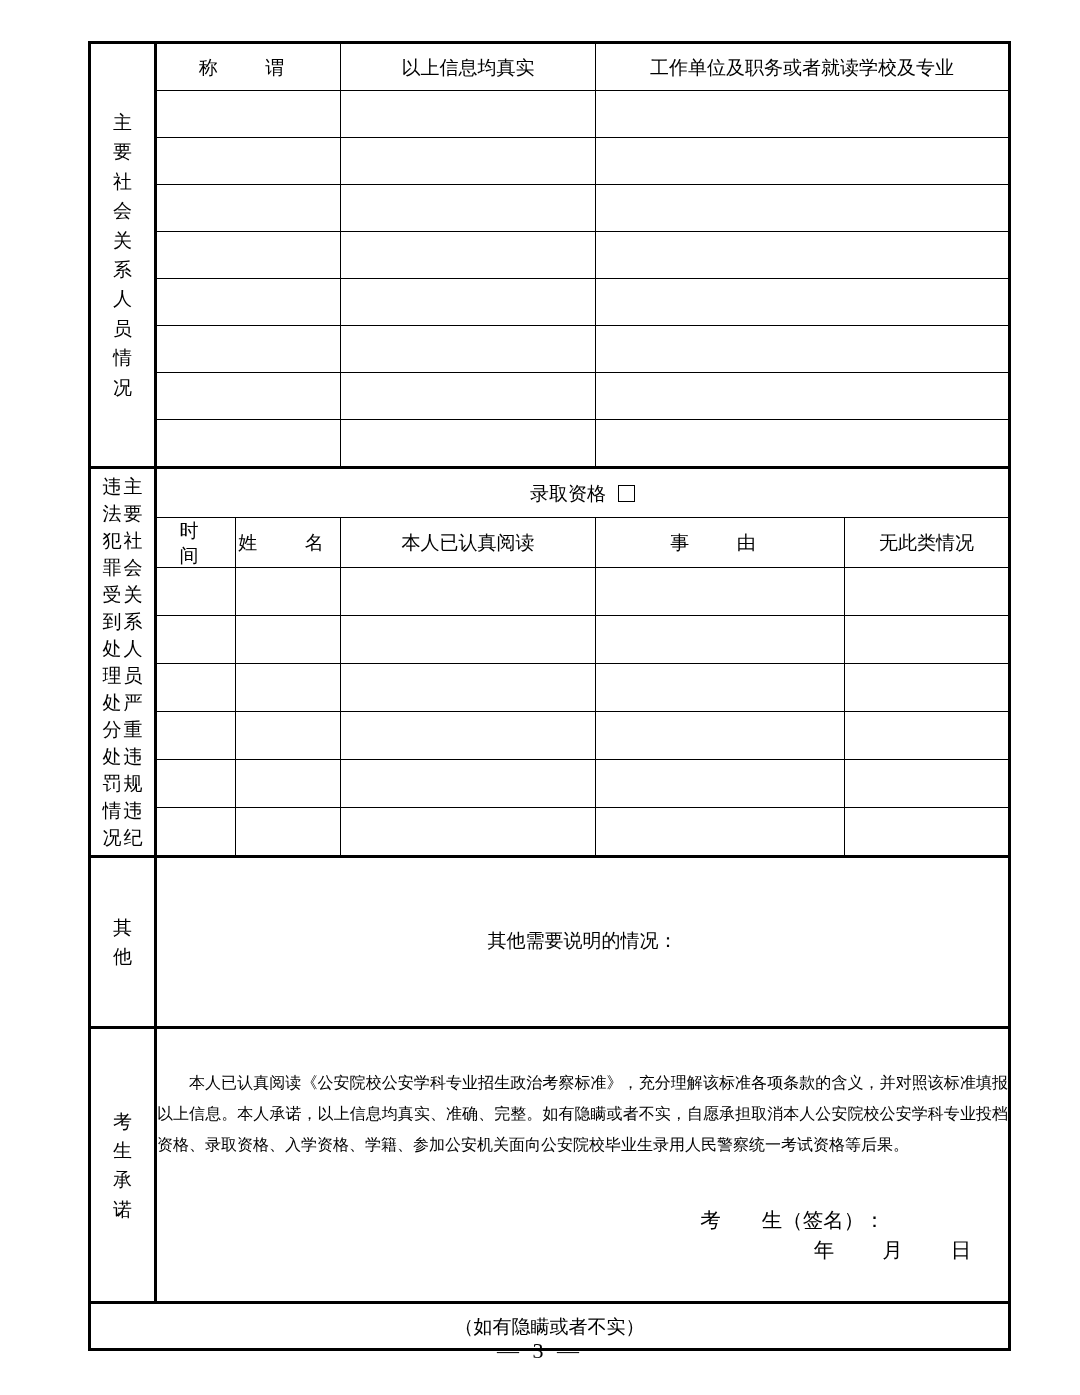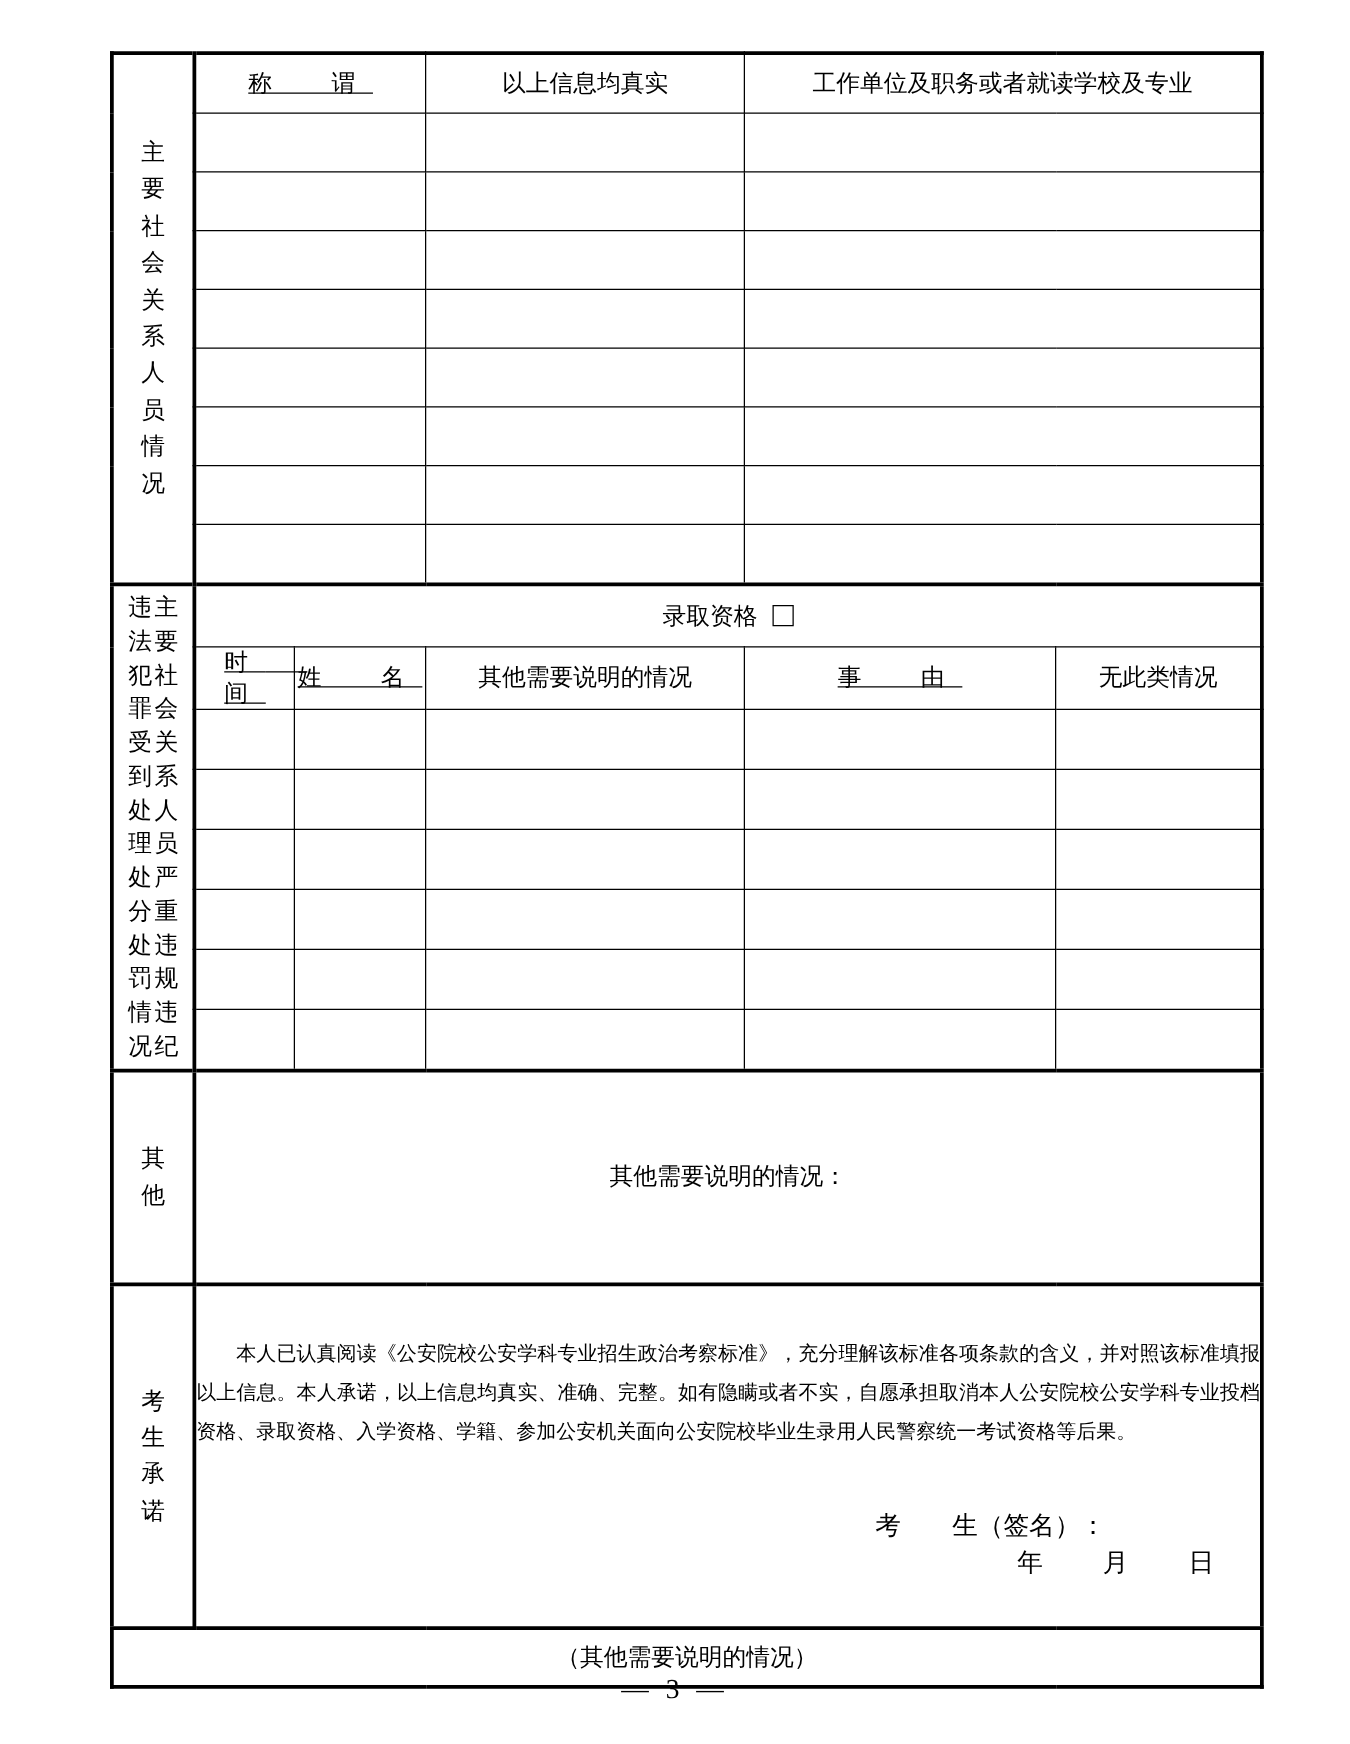--- a/index.html
+++ b/index.html
@@ -77,21 +77,21 @@
     display: flex;
     flex-direction: column;
     align-items: center;
     line-height: 1.42;
     font-size: 19px;
   }
   .vcol span { display: block; }
 
   
   .hcell { height: 46px; font-size: 20px; }
-  .sp2 { letter-spacing: 0.75em; padding-left: 0.75em; text-decoration: underline; }
+  .sp2 { letter-spacing: 0.75em; padding-left: 0.75em; }
 
   
   .drow td { height: 46px; }
   .drow-2 td { height: 47px; }
 
   
   .nosit {
     height: 48px;
     text-align: right;
     padding-right: 26px;
@@ -278,21 +278,21 @@
           </div>
         </td>
         <td class="nosit sec-top" colspan="5">
           <span>录取资格</span><span class="chkbox"></span>
         </td>
       </tr>
 
       <tr>
         <td class="hcell sp2">时　间</td>
         <td class="hcell sp2">姓　名</td>
-        <td class="hcell">其他需要说明的情况</td>
+        <td class="hcell">本人已认真阅读</td>
         <td class="hcell sp2">事　由</td>
         <td class="hcell">无此类情况</td>
       </tr>
 
       <tr class="drow-2">
         <td></td>
         <td></td>
         <td></td>
         <td></td>
         <td></td>
@@ -359,21 +359,21 @@
           <div class="sign-line">
             <span>考　　生（签名）：</span>
           </div>
           <div class="date-line">
             <span>年</span><span class="gap-date"></span><span>月</span><span class="gap-date"></span><span>日</span>
           </div>
         </td>
       </tr>
 
       <tr>
-        <td class="footer-cell" colspan="6">（其他需要说明的情况）</td>
+        <td class="footer-cell" colspan="6">（如有隐瞒或者不实）</td>
       </tr>
 
     </tbody>
   </table>
 
   <div class="page-number">— 3 —</div>
 
 </div>
 
 </body></html>

